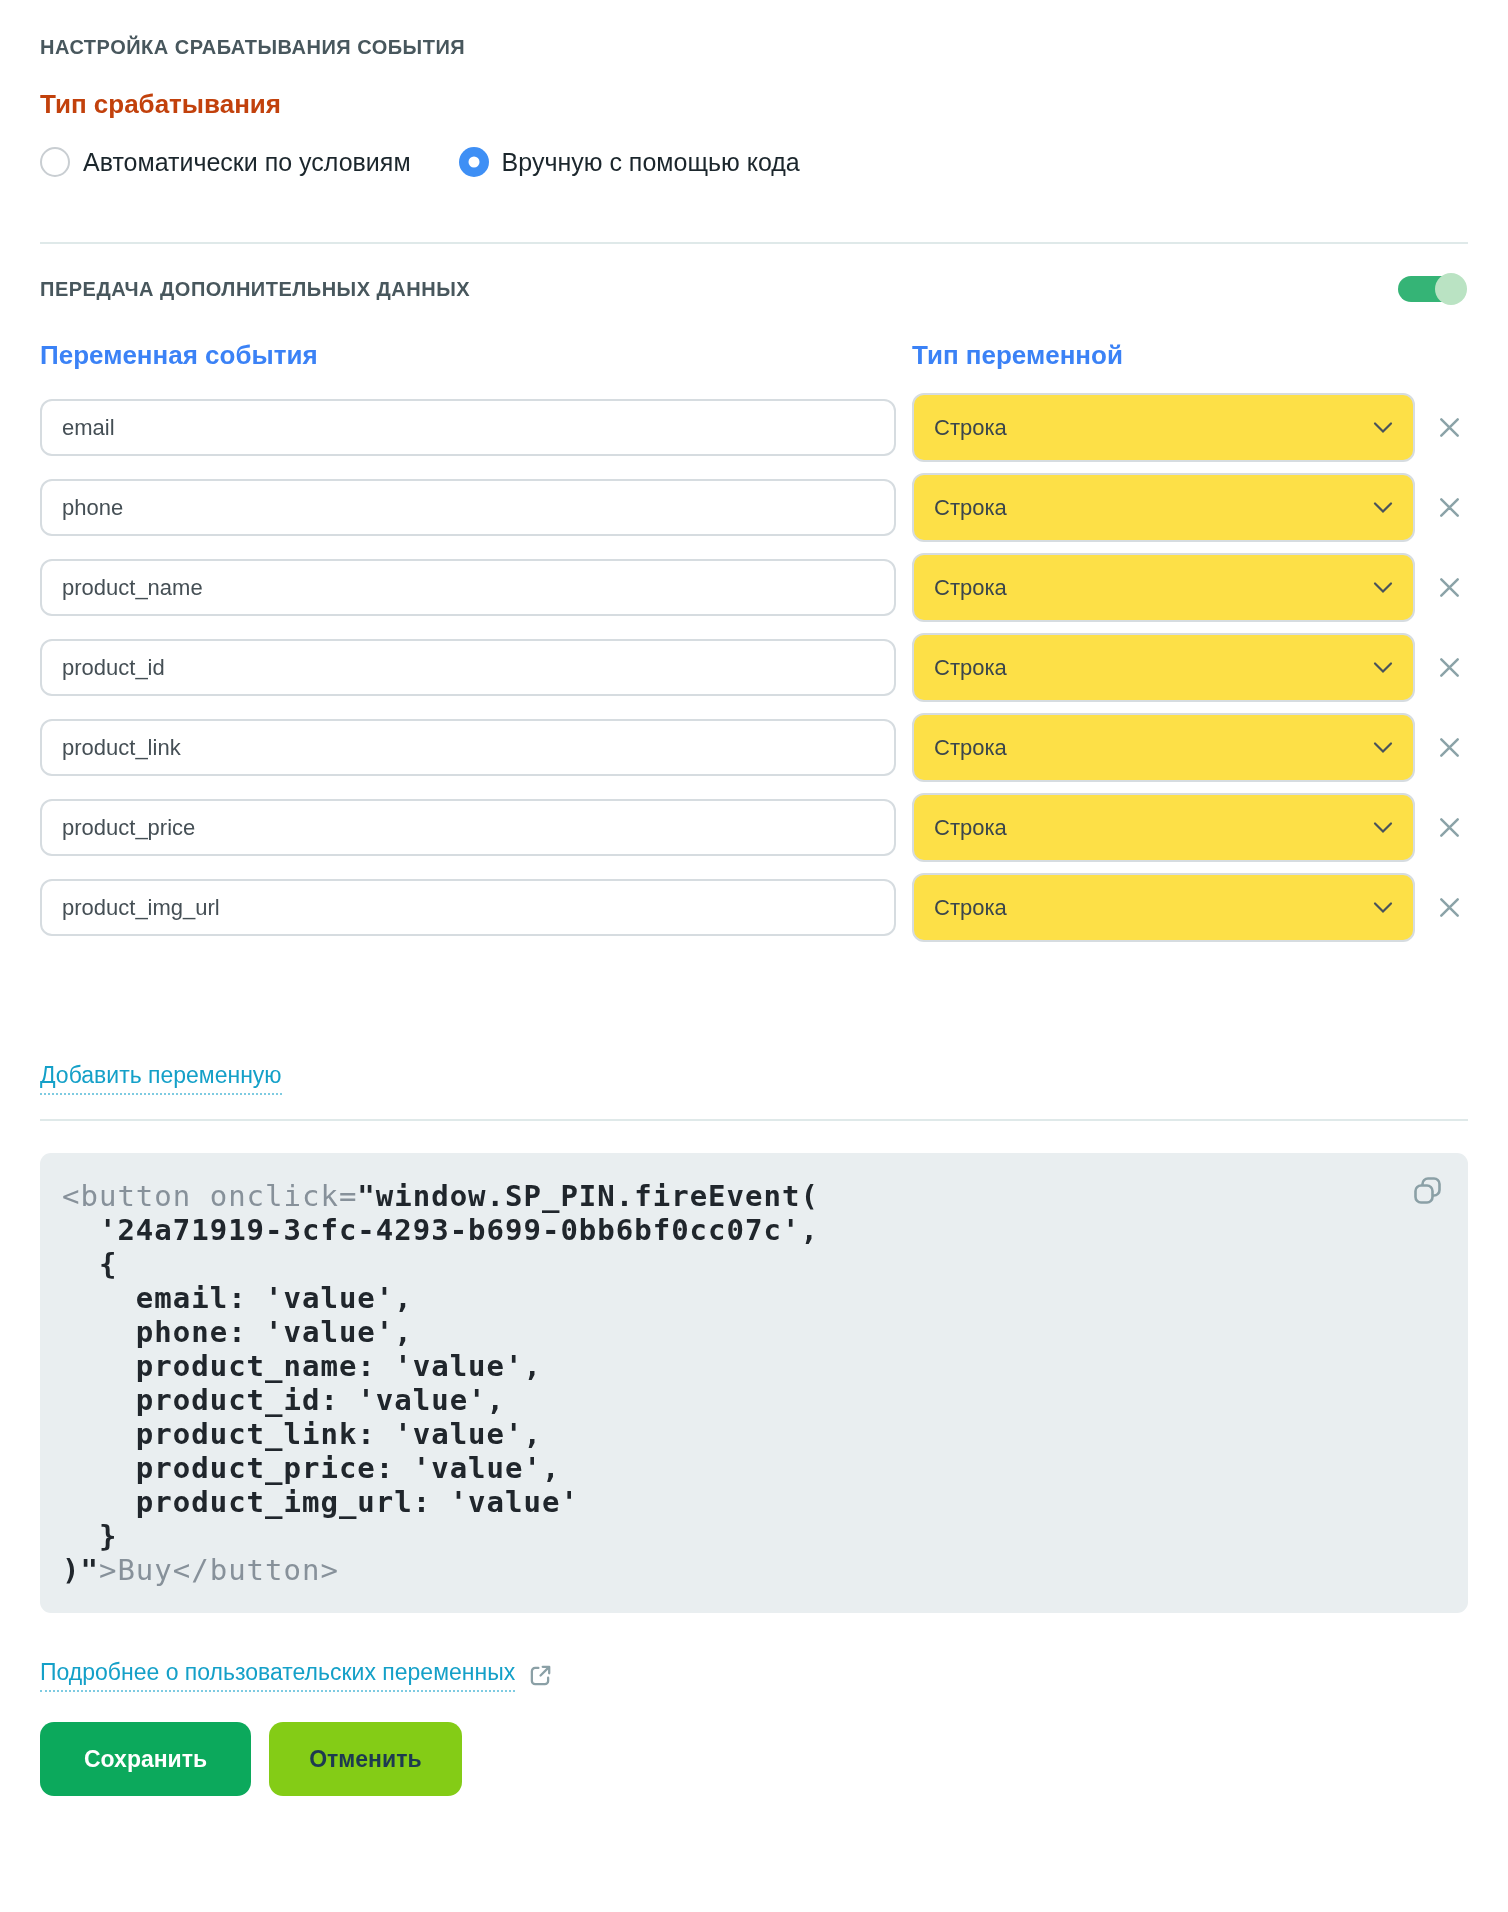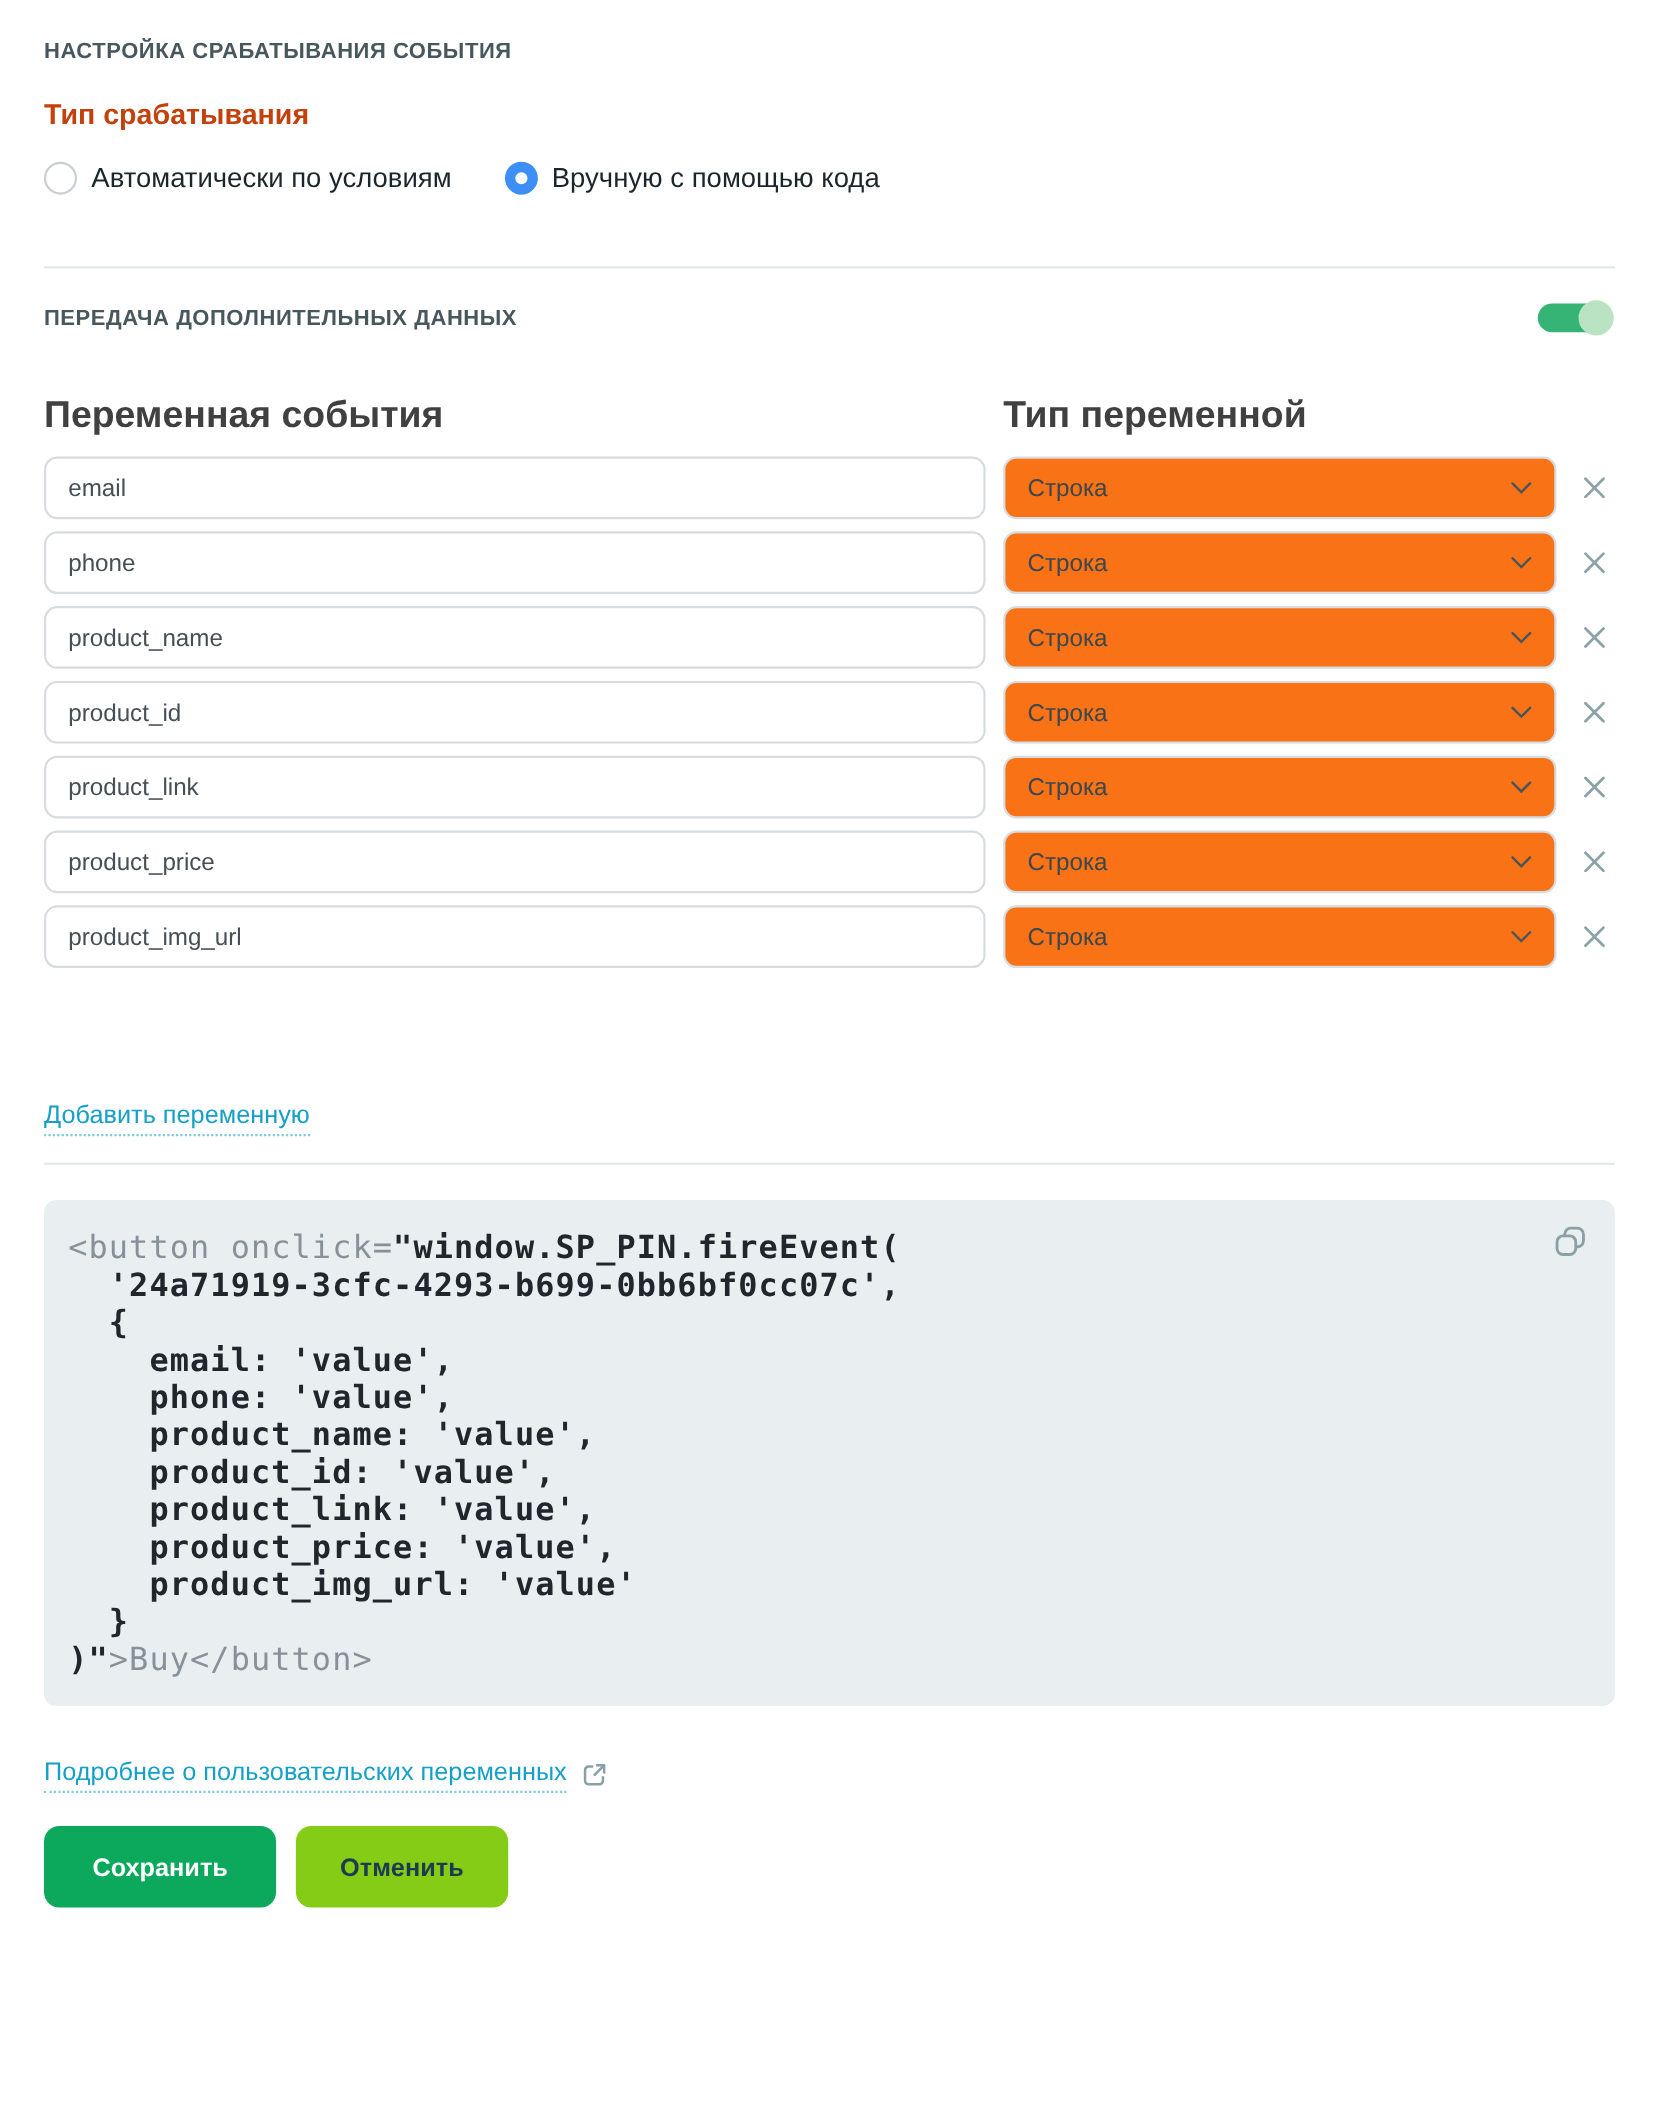--- a/index.html
+++ b/index.html
@@ -48,32 +48,32 @@
   .toggle.on { background:#35b476; }
   .toggle .knob {
     position:absolute; top:50%; transform:translateY(-50%);
     width:32px; height:32px; border-radius:50%; background:#bae3c3;
     right:-3px;
   }
 
   .desc { margin-top:10px; font-size:23px; line-height:38px; color:#45555c; }
 
   .grid-cols { display:grid; grid-template-columns:856px 503px 1fr; column-gap:16px; align-items:center; }
-  .cols-header { margin-top:60px; font-size:34px; font-weight:700; color:#404040; line-height:30px; }
+  .cols-header { margin-top:38px; font-size:26px; font-weight:700; color:#3b82f6; line-height:30px; }
 
   .var-rows { margin-top:23px; display:flex; flex-direction:column; gap:11px; }
   .text-input {
     width:100%; height:57px; border:2px solid #d6dce0; border-radius:12px;
     padding:0 20px; font-size:22px; color:#454f55; background:#fff;
     font-family:"Liberation Sans", sans-serif; outline:none;
   }
   .select-box {
-    height:57px; border:2px solid #d6dce0; border-radius:12px;
+    height:69px; border:2px solid #d6dce0; border-radius:12px;
     padding:0 20px; display:flex; align-items:center; justify-content:space-between;
-    background:#f97316; cursor:pointer;
+    background:#fde047; cursor:pointer;
   }
   .select-label { font-size:22px; color:#3b464d; }
   .remove-btn {
     justify-self:center; width:36px; height:36px; border:none; background:none;
     padding:0; cursor:pointer; display:flex; align-items:center; justify-content:center;
   }
 
   .link {
     display:inline-block; font-size:23px; color:#14a0c8; text-decoration:none;
     border-bottom:2px dotted rgba(20,160,200,.55); padding-bottom:4px; cursor:pointer;

